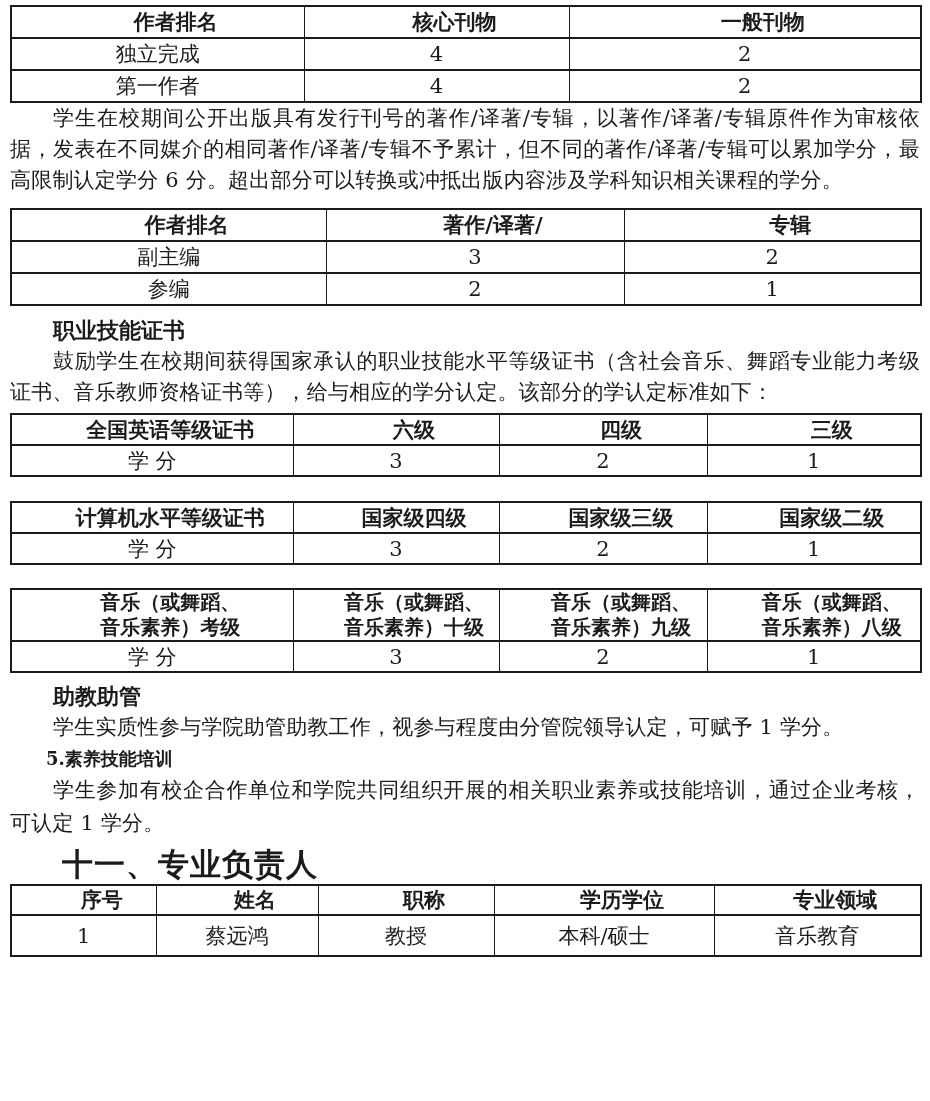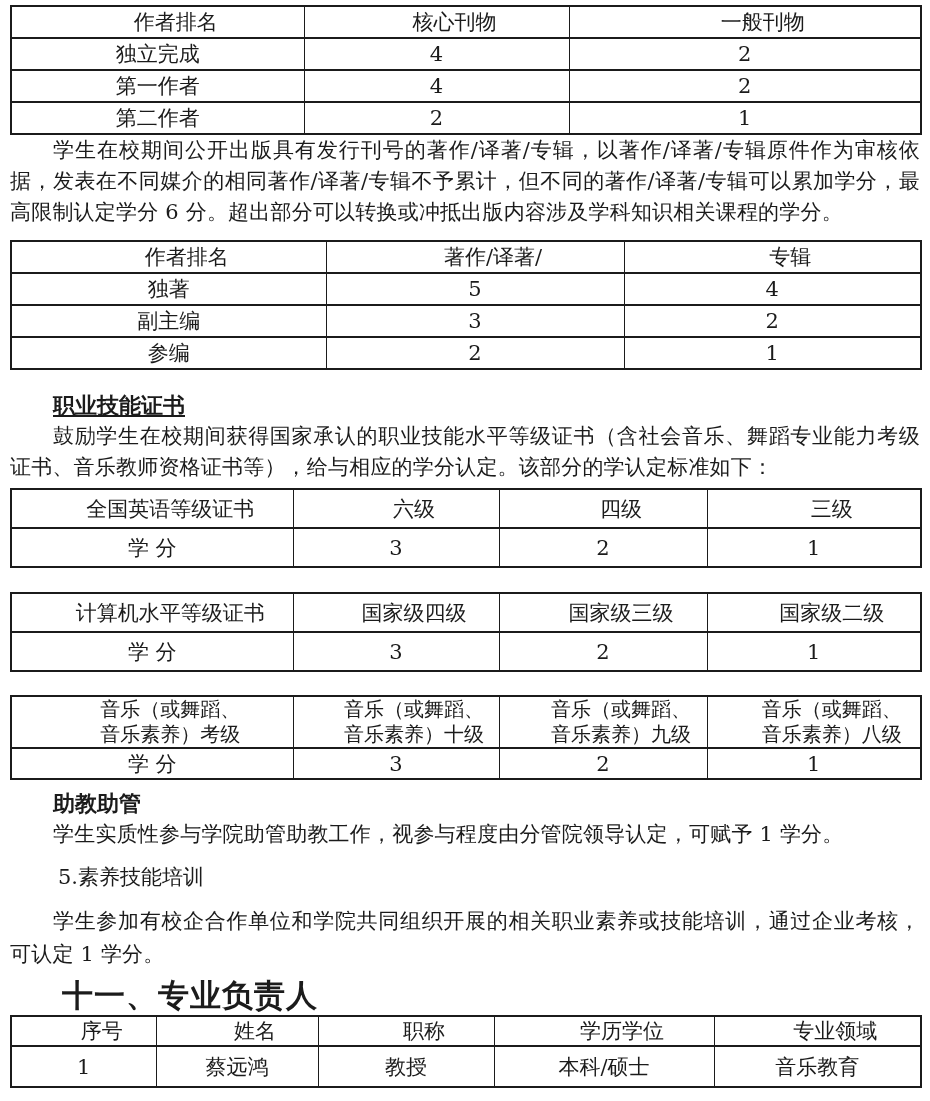--- a/index.html
+++ b/index.html
@@ -21,25 +21,25 @@
   }
   th, td {
     border: solid #1b1b1b;
     border-width: 2px 1px;
     text-align: center;
     vertical-align: middle;
     padding: 0;
     font-size: 21px;
     overflow: hidden;
   }
-  th { font-weight: normal; padding-left: 36px; }
+  th { font-weight: bold; padding-left: 36px; }
   td { font-weight: normal; }
 
   .t-paper tr, .t-book tr { height: 32px; }
-  .t-cert tr { height: 39px; }
+  .t-cert tr { height: 31px; }
   .t-music tr.hdr { height: 52px; }
   .t-music tr.dat { height: 31px; }
   .t-music th { font-size: 20px; line-height: 25px; white-space: pre-line; }
   .t-leader tr.hdr { height: 22px; }
   .t-leader tr.dat { height: 41px; }
 
   .para {
     margin: 0;
     font-size: 21px;
     line-height: 31px;
@@ -50,37 +50,38 @@
   .para-loose { line-height: 33px; }
 
   .sec-heading {
     margin: 0;
     font-size: 22px;
     line-height: 31px;
     font-weight: bold;
     text-indent: 43px;
   }
   .sub-label {
-    margin: 12px;
-    font-size: 21px;
+    margin: 0;
+    font-size: 18px;
     line-height: 31px;
     text-indent: 36px;
+    font-weight: bold;
   }
   .big-heading {
     margin: 0 0 0 52px;
     font-family: "DejaVu Sans", "Liberation Sans", sans-serif;
     font-size: 31px;
     line-height: 32px;
     font-weight: bold;
     letter-spacing: 1px;
   }
 
   .mt-p1 { margin-top: 3px; }
   .mt-t2 { margin-top: 12px; }
-  .mt-h1 { margin-top: 20px; text-decoration: underline; }
+  .mt-h1 { margin-top: 9px; }
   .mt-t3 { margin-top: 5px; }
   .mt-t4 { margin-top: 24px; }
   .mt-t5 { margin-top: 23px; border-radius: 26px; }
   .mt-h2 { margin-top: 8px; }
   .mt-h3 { margin-top: 8px; }
   .mt-t6 { margin-top: 4px; }
 </style>
 </head>
 <body>
 
@@ -101,46 +102,36 @@
     <tr>
       <td>独立完成</td>
       <td>4</td>
       <td>2</td>
     </tr>
     <tr>
       <td>第一作者</td>
       <td>4</td>
       <td>2</td>
     </tr>
-    <tr>
-      <td>第二作者</td>
-      <td>2</td>
-      <td>1</td>
-    </tr>
   </tbody>
     </table>
 
   <p class="para">学生在校期间公开出版具有发行刊号的著作/译著/专辑，以著作/译著/专辑原件作为审核依据，发表在不同媒介的相同著作/译著/专辑不予累计，但不同的著作/译著/专辑可以累加学分，最高限制认定学分 6 分。超出部分可以转换或冲抵出版内容涉及学科知识相关课程的学分。</p>
 
   <table class="t-book mt-t2">
     <colgroup>
         <col style="width:315px">
         <col style="width:298px">
         <col style="width:297px">
       </colgroup>
     <tbody>
         <tr>
       <th>作者排名</th>
       <th>著作/译著/</th>
       <th>专辑</th>
-    </tr>
-    <tr>
-      <td>独著</td>
-      <td>5</td>
-      <td>4</td>
     </tr>
     <tr>
       <td>副主编</td>
       <td>3</td>
       <td>2</td>
     </tr>
     <tr>
       <td>参编</td>
       <td>2</td>
       <td>1</td>

